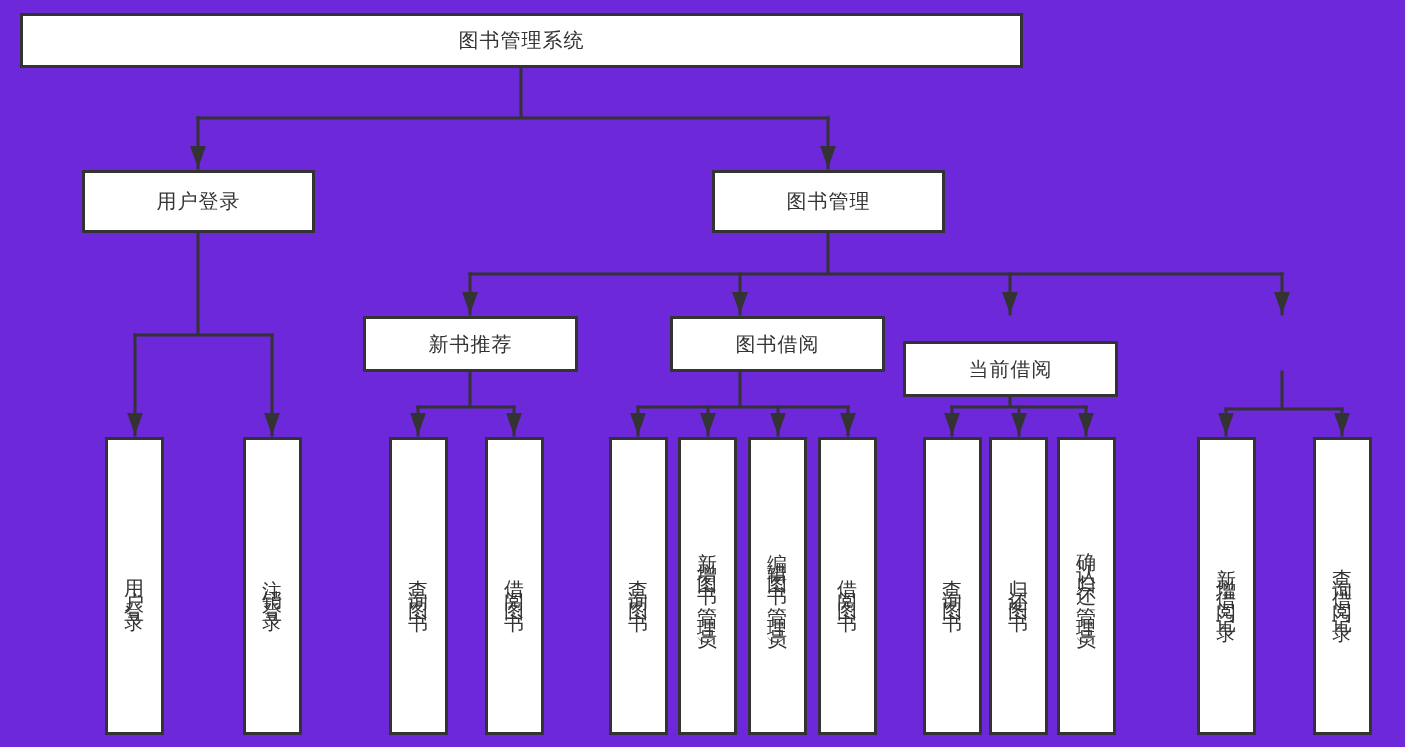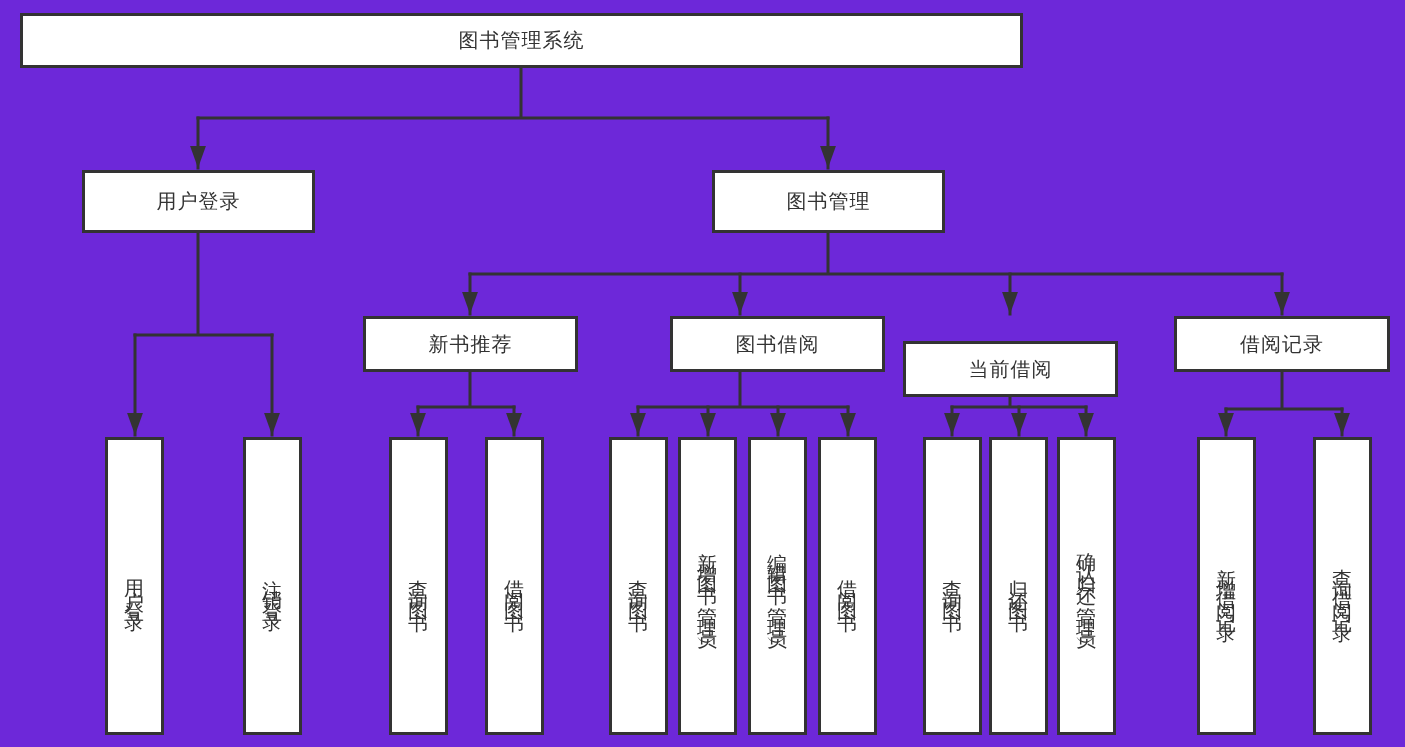--- a/index.html
+++ b/index.html
@@ -120,23 +120,20 @@
 
   <div class="node hnode p-mgmt">
     <span>图书管理</span>
   </div>
   <div class="node hnode p-borrow">
     <span>图书借阅</span>
   </div>
   <div class="node hnode p-current">
     <span>当前借阅</span>
   </div>
-  <div class="node hnode p-record">
-    <span>借阅记录</span>
-  </div>
 
   <div class="node vnode leaf p-l1">
     <span>用户登录</span>
   </div>
   <div class="node vnode leaf p-l2">
     <span>注销登录</span>
   </div>
   <div class="node vnode leaf p-l3">
     <span>查询图书</span>
   </div>

